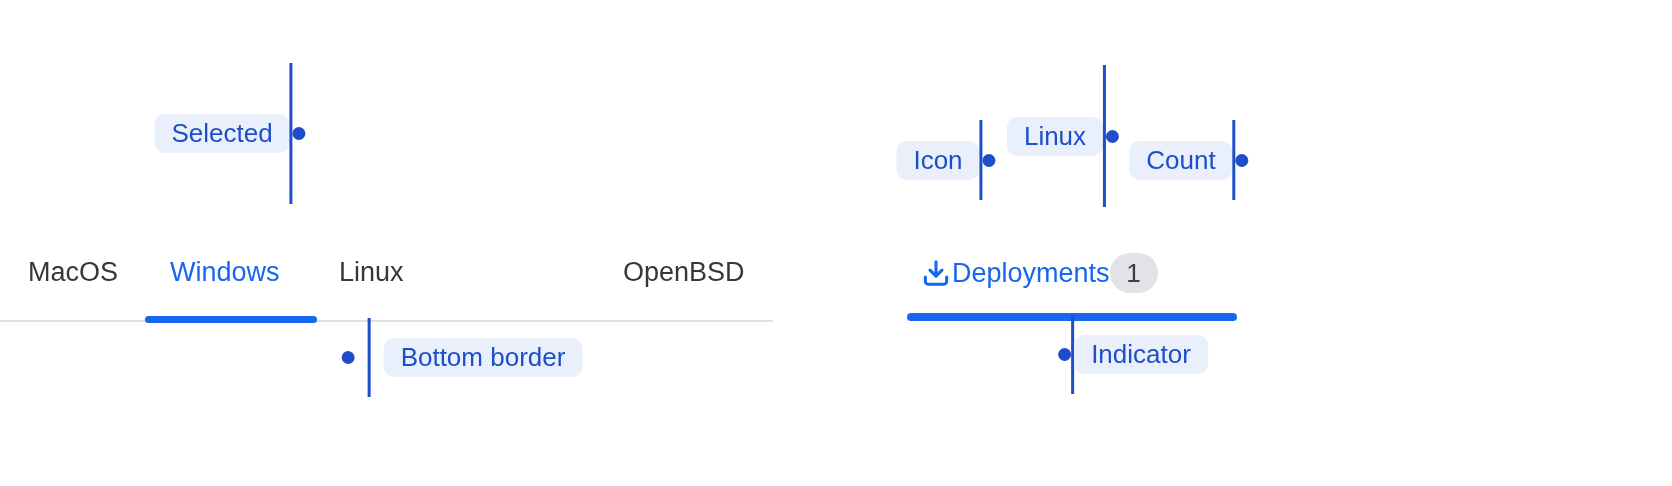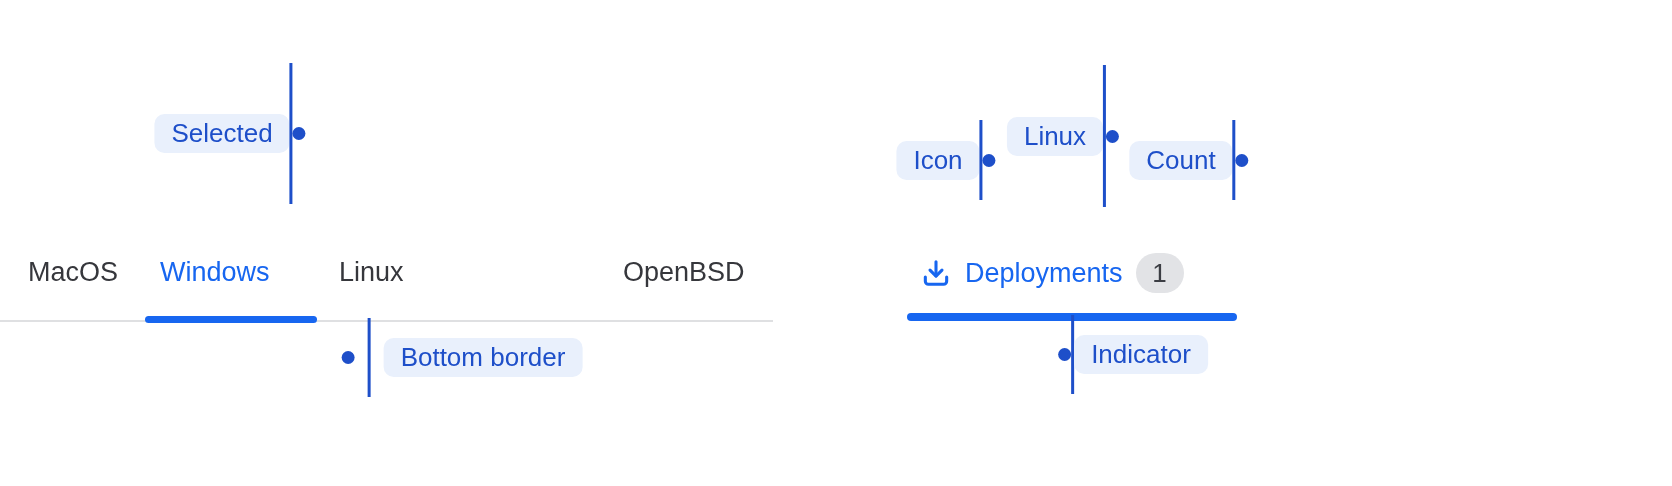--- a/index.html
+++ b/index.html
@@ -13,21 +13,21 @@
   
   .tab{
     position:absolute;top:252px;height:40px;display:flex;align-items:center;
     font-size:27px;font-weight:500;color:var(--tab-text);white-space:nowrap;cursor:pointer;
   }
   .tab.selected{color:var(--accent);}
   .divider{position:absolute;left:0;top:320px;width:773px;height:2px;background:var(--divider);}
   .underline{position:absolute;left:145px;top:316px;width:172px;height:7px;border-radius:4px;background:var(--accent);}
 
   
-  .rtab{position:absolute;left:920px;top:252px;height:42px;display:flex;align-items:center;gap:13px;cursor:pointer;}
+  .rtab{position:absolute;left:920px;top:252px;height:42px;display:flex;align-items:center;cursor:pointer;}
   .rtab .dl-icon{width:32px;height:32px;display:block;}
   .rtab .rlabel{font-size:27px;font-weight:500;color:var(--accent);white-space:nowrap;}
   .badge{
     width:48px;height:40px;border-radius:24px;background:var(--badge-bg);
     display:flex;align-items:center;justify-content:center;
     font-size:26px;font-weight:500;color:var(--badge-text);
   }
   .indicator{position:absolute;left:907px;top:313px;width:330px;height:8px;border-radius:4px;background:var(--accent);}
 
   
@@ -40,21 +40,21 @@
     padding:6px 17px;border-radius:10px;white-space:nowrap;line-height:27px;
   }
   .aline{width:3px;background:var(--annot);}
   .adot{width:13px;height:13px;border-radius:50%;background:var(--annot);margin:-2px 0;}
 </style>
 </head>
 <body style="--accent: #1766F0; --annot: #1E4FC9; --pill-bg: #E9F0FC; --tab-text: #36373C; --divider: #DFE0E2; --badge-bg: #E2E3E6; --badge-text: #3C3E44;">
 
 <div class="abs" style="left:0;top:0;width:800px;height:414px;">
   <span class="tab" style="left:28px">MacOS</span>
-  <span class="tab selected" style="left:160px">Windows</span>
+  <span class="tab selected" style="left:170px">Windows</span>
   <span class="tab" style="left:339px">Linux</span>
   <span class="tab" style="left:623px">OpenBSD</span>
 
   <div class="divider"></div>
   <div class="underline"></div>
 </div>
 
 <div class="annot" style="left:230px;top:63px;">
   <div class="pill">Selected</div>
   <div class="aline" style="height:141px;"></div>

